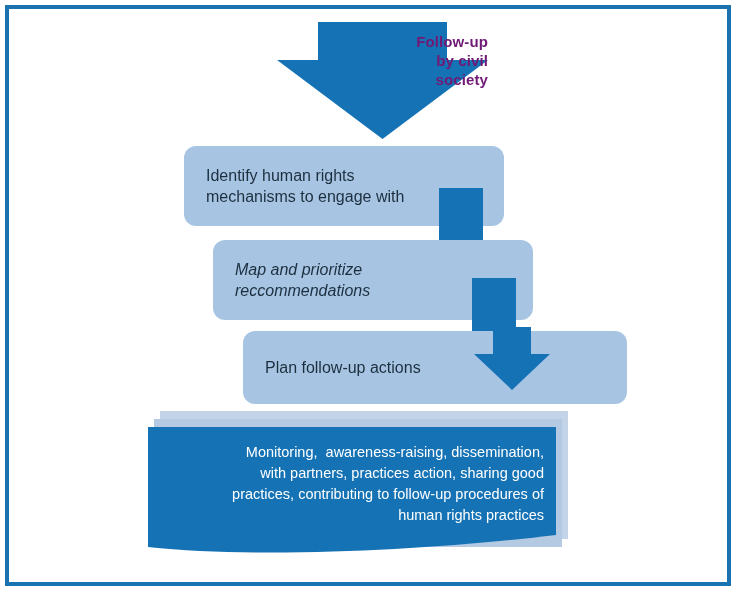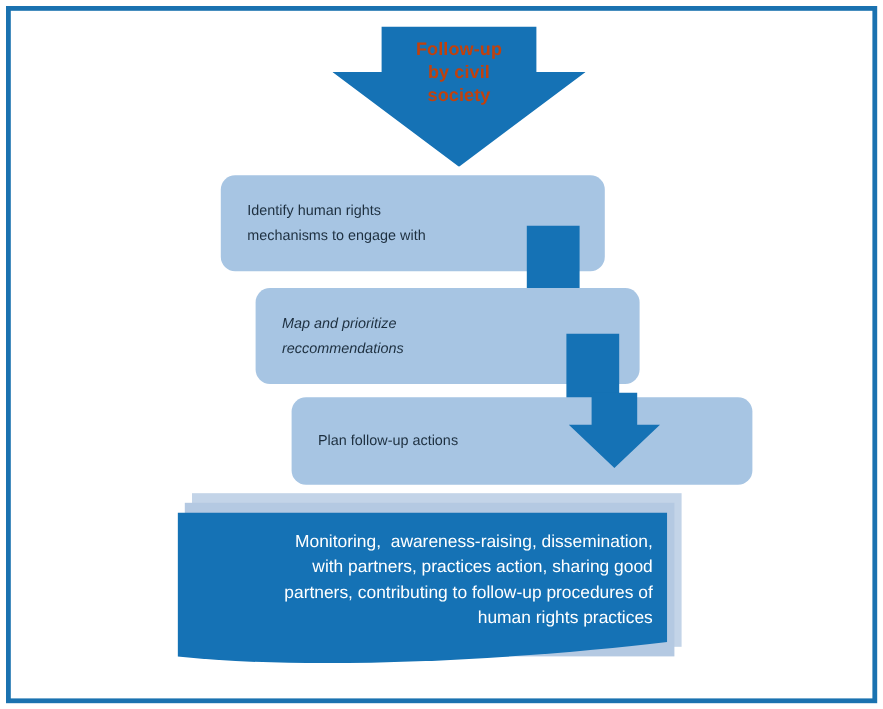--- a/index.html
+++ b/index.html
@@ -45,44 +45,44 @@
     top: 22px;
     width: 211px;
     height: 117px;
   }
   .top-arrow svg { display: block; }
   .top-arrow-label {
     position: absolute;
     left: 0;
     top: 0;
     width: 211px;
-    text-align: center;
+    text-align: right;
     padding-top: 10px;
     box-sizing: border-box;
-    color: #c2410c;
+    color: #701a75;
     font-weight: bold;
     font-size: 15px;
     line-height: 19px;
     letter-spacing: .1px;
     pointer-events: none;
   }
   .top-arrow-label span { display: block; }
 
   
   .step-box {
     position: absolute;
     background: #a7c5e3;
     border-radius: 12px;
     display: flex;
     align-items: center;
     box-sizing: border-box;
   }
   .step-text {
     color: #1d2f3f;
-    font-size: 12px;
+    font-size: 16px;
     line-height: 21px;
     padding-left: 22px;
     padding-right: 10px;
   }
   .step-text span { display: block; }
 
   #box1 { left: 184px; top: 146px; width: 320px; height: 80px; }
   #box2 { left: 213px; top: 240px; width: 320px; height: 80px; font-style: italic; }
   #box3 { left: 243px; top: 331px; width: 384px; height: 73px; }
 
@@ -188,18 +188,18 @@
   <div id="sheet-back" class="stack-sheet"></div>
   <div id="sheet-mid" class="stack-sheet"></div>
 
   <div class="bottom-panel">
     <svg width="408" height="133" viewBox="0 0 408 133" xmlns="http://www.w3.org/2000/svg">
       <path d="M0,0 L408,0 L408,108 C300,121 120,133 0,120 Z" fill="#1572b5"></path>
     </svg>
     <div class="bottom-text">
       <span>Monitoring,  awareness-raising, dissemination,</span>
       <span>with partners, practices action, sharing good</span>
-      <span>partners, contributing to follow-up procedures of</span>
+      <span>practices, contributing to follow-up procedures of</span>
       <span>human rights practices</span>
     </div>
   </div>
 
 </div>
 
 </body></html>

